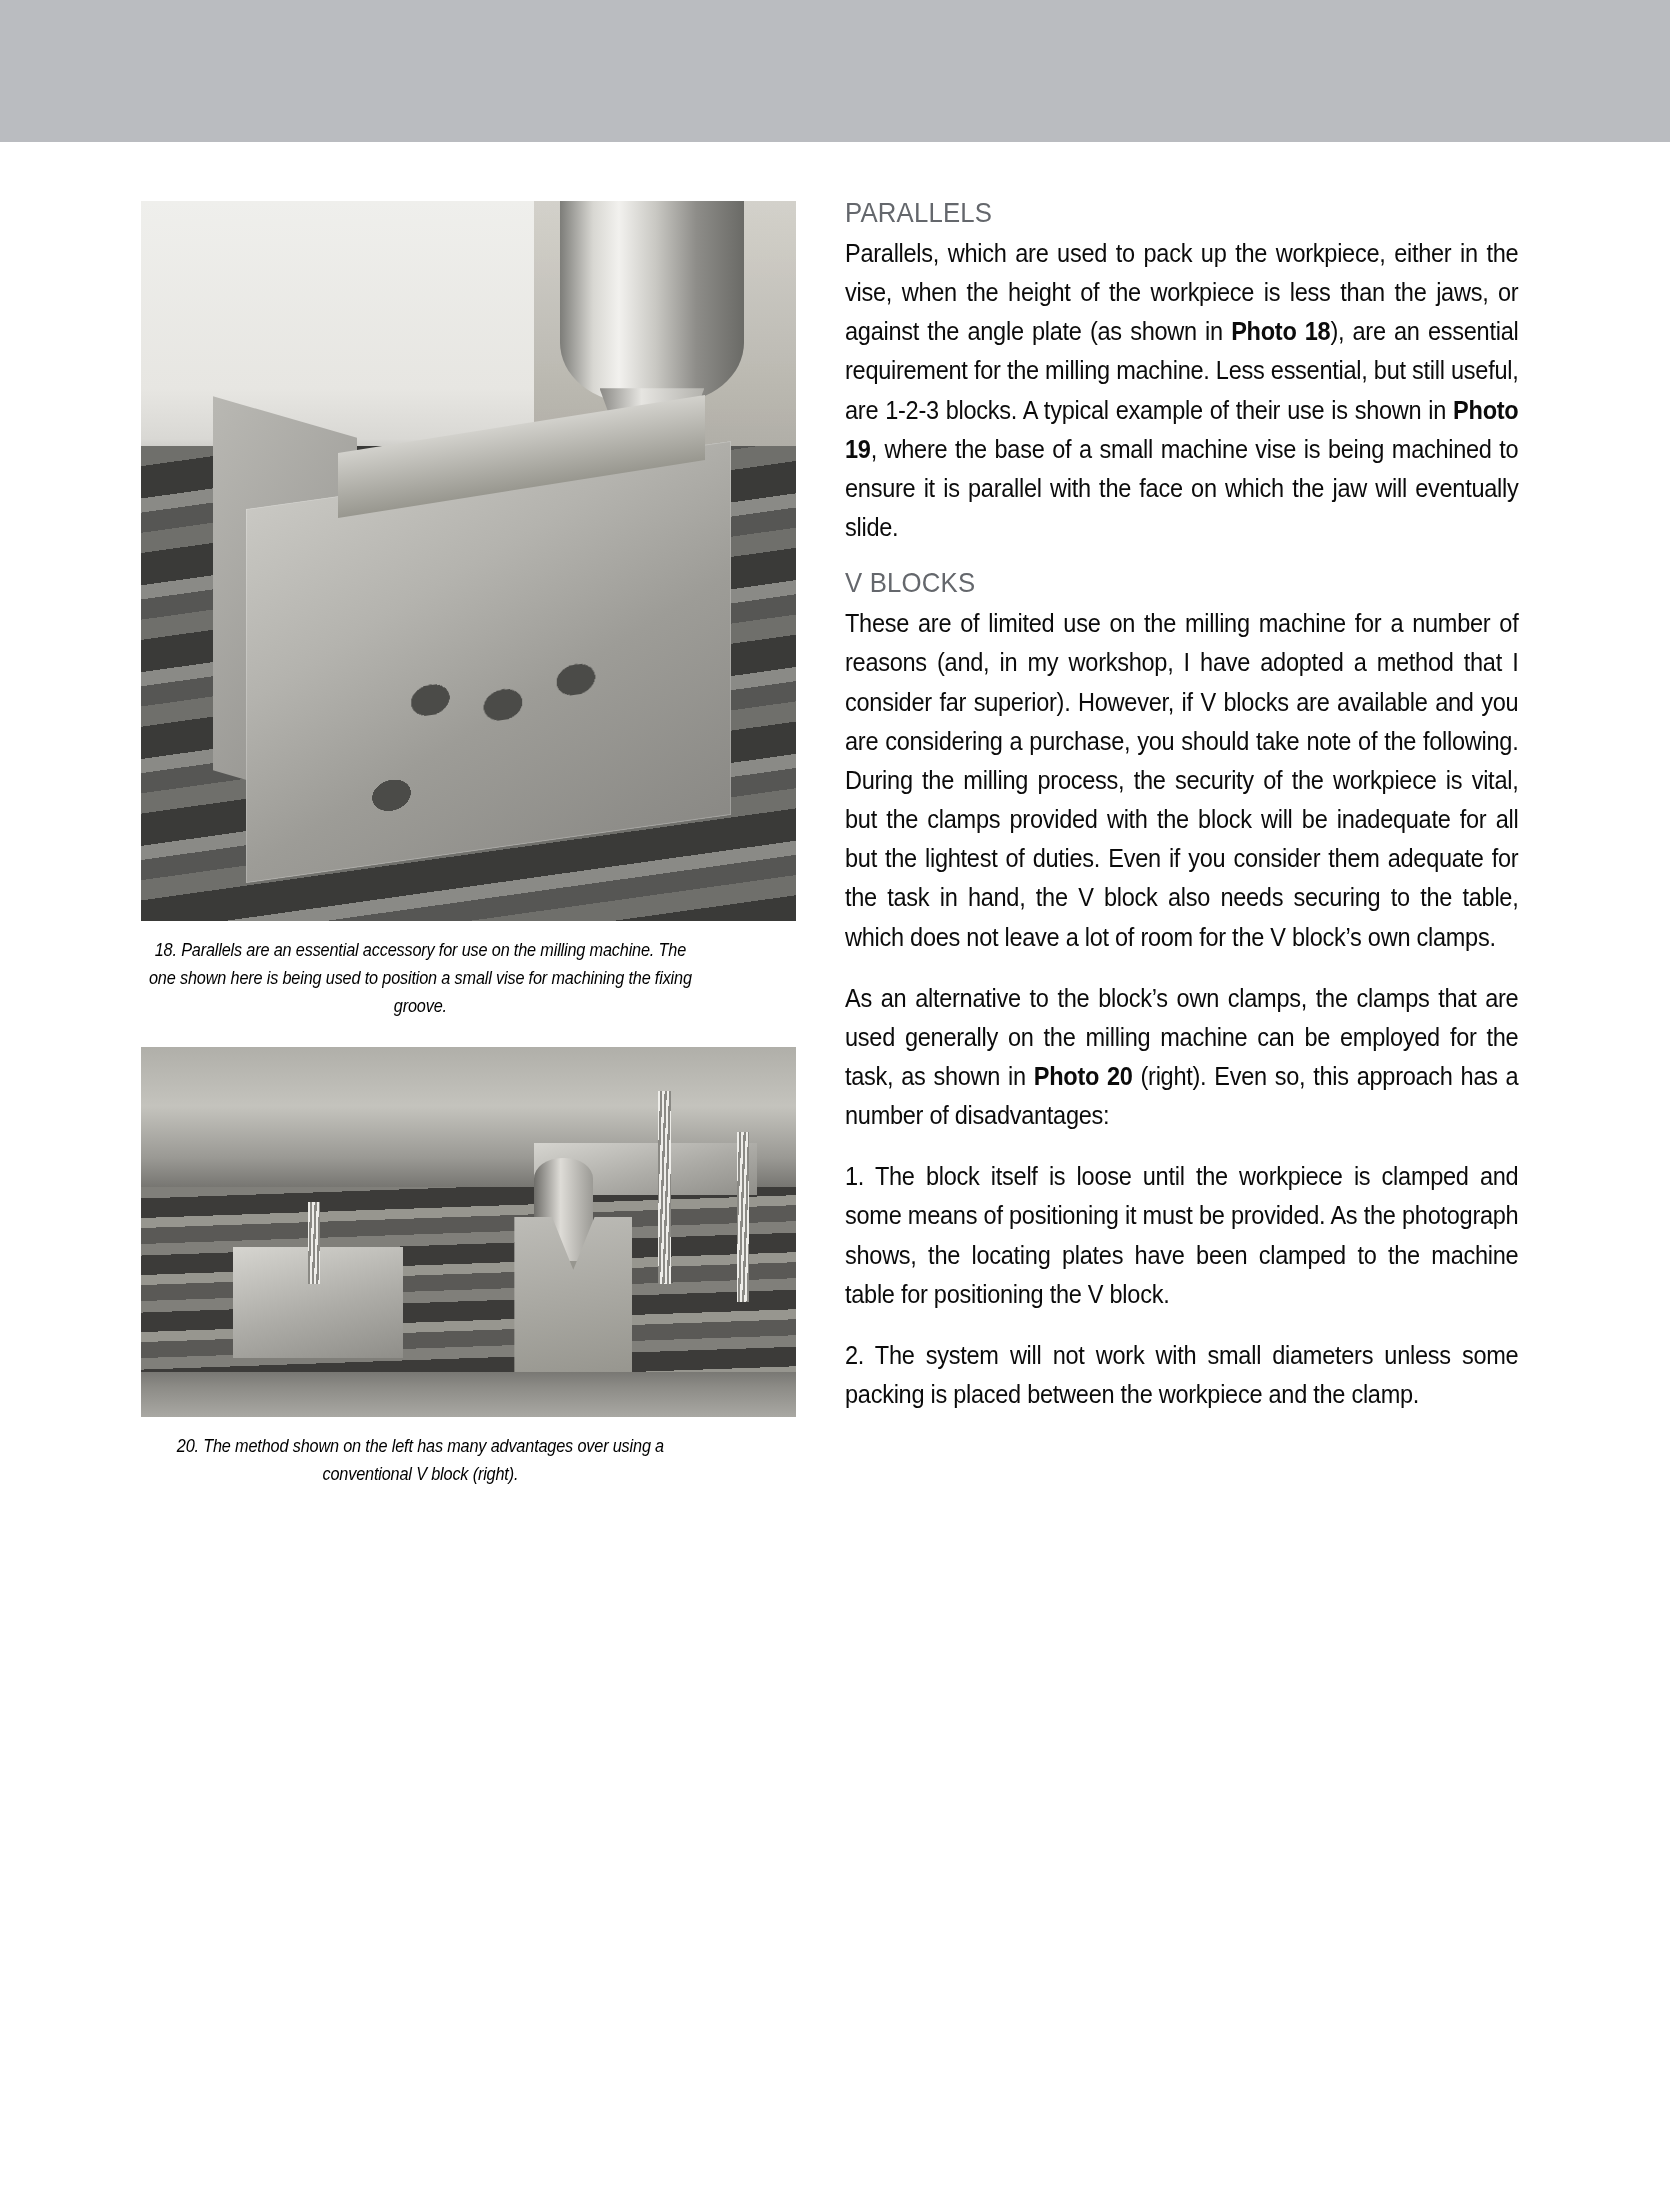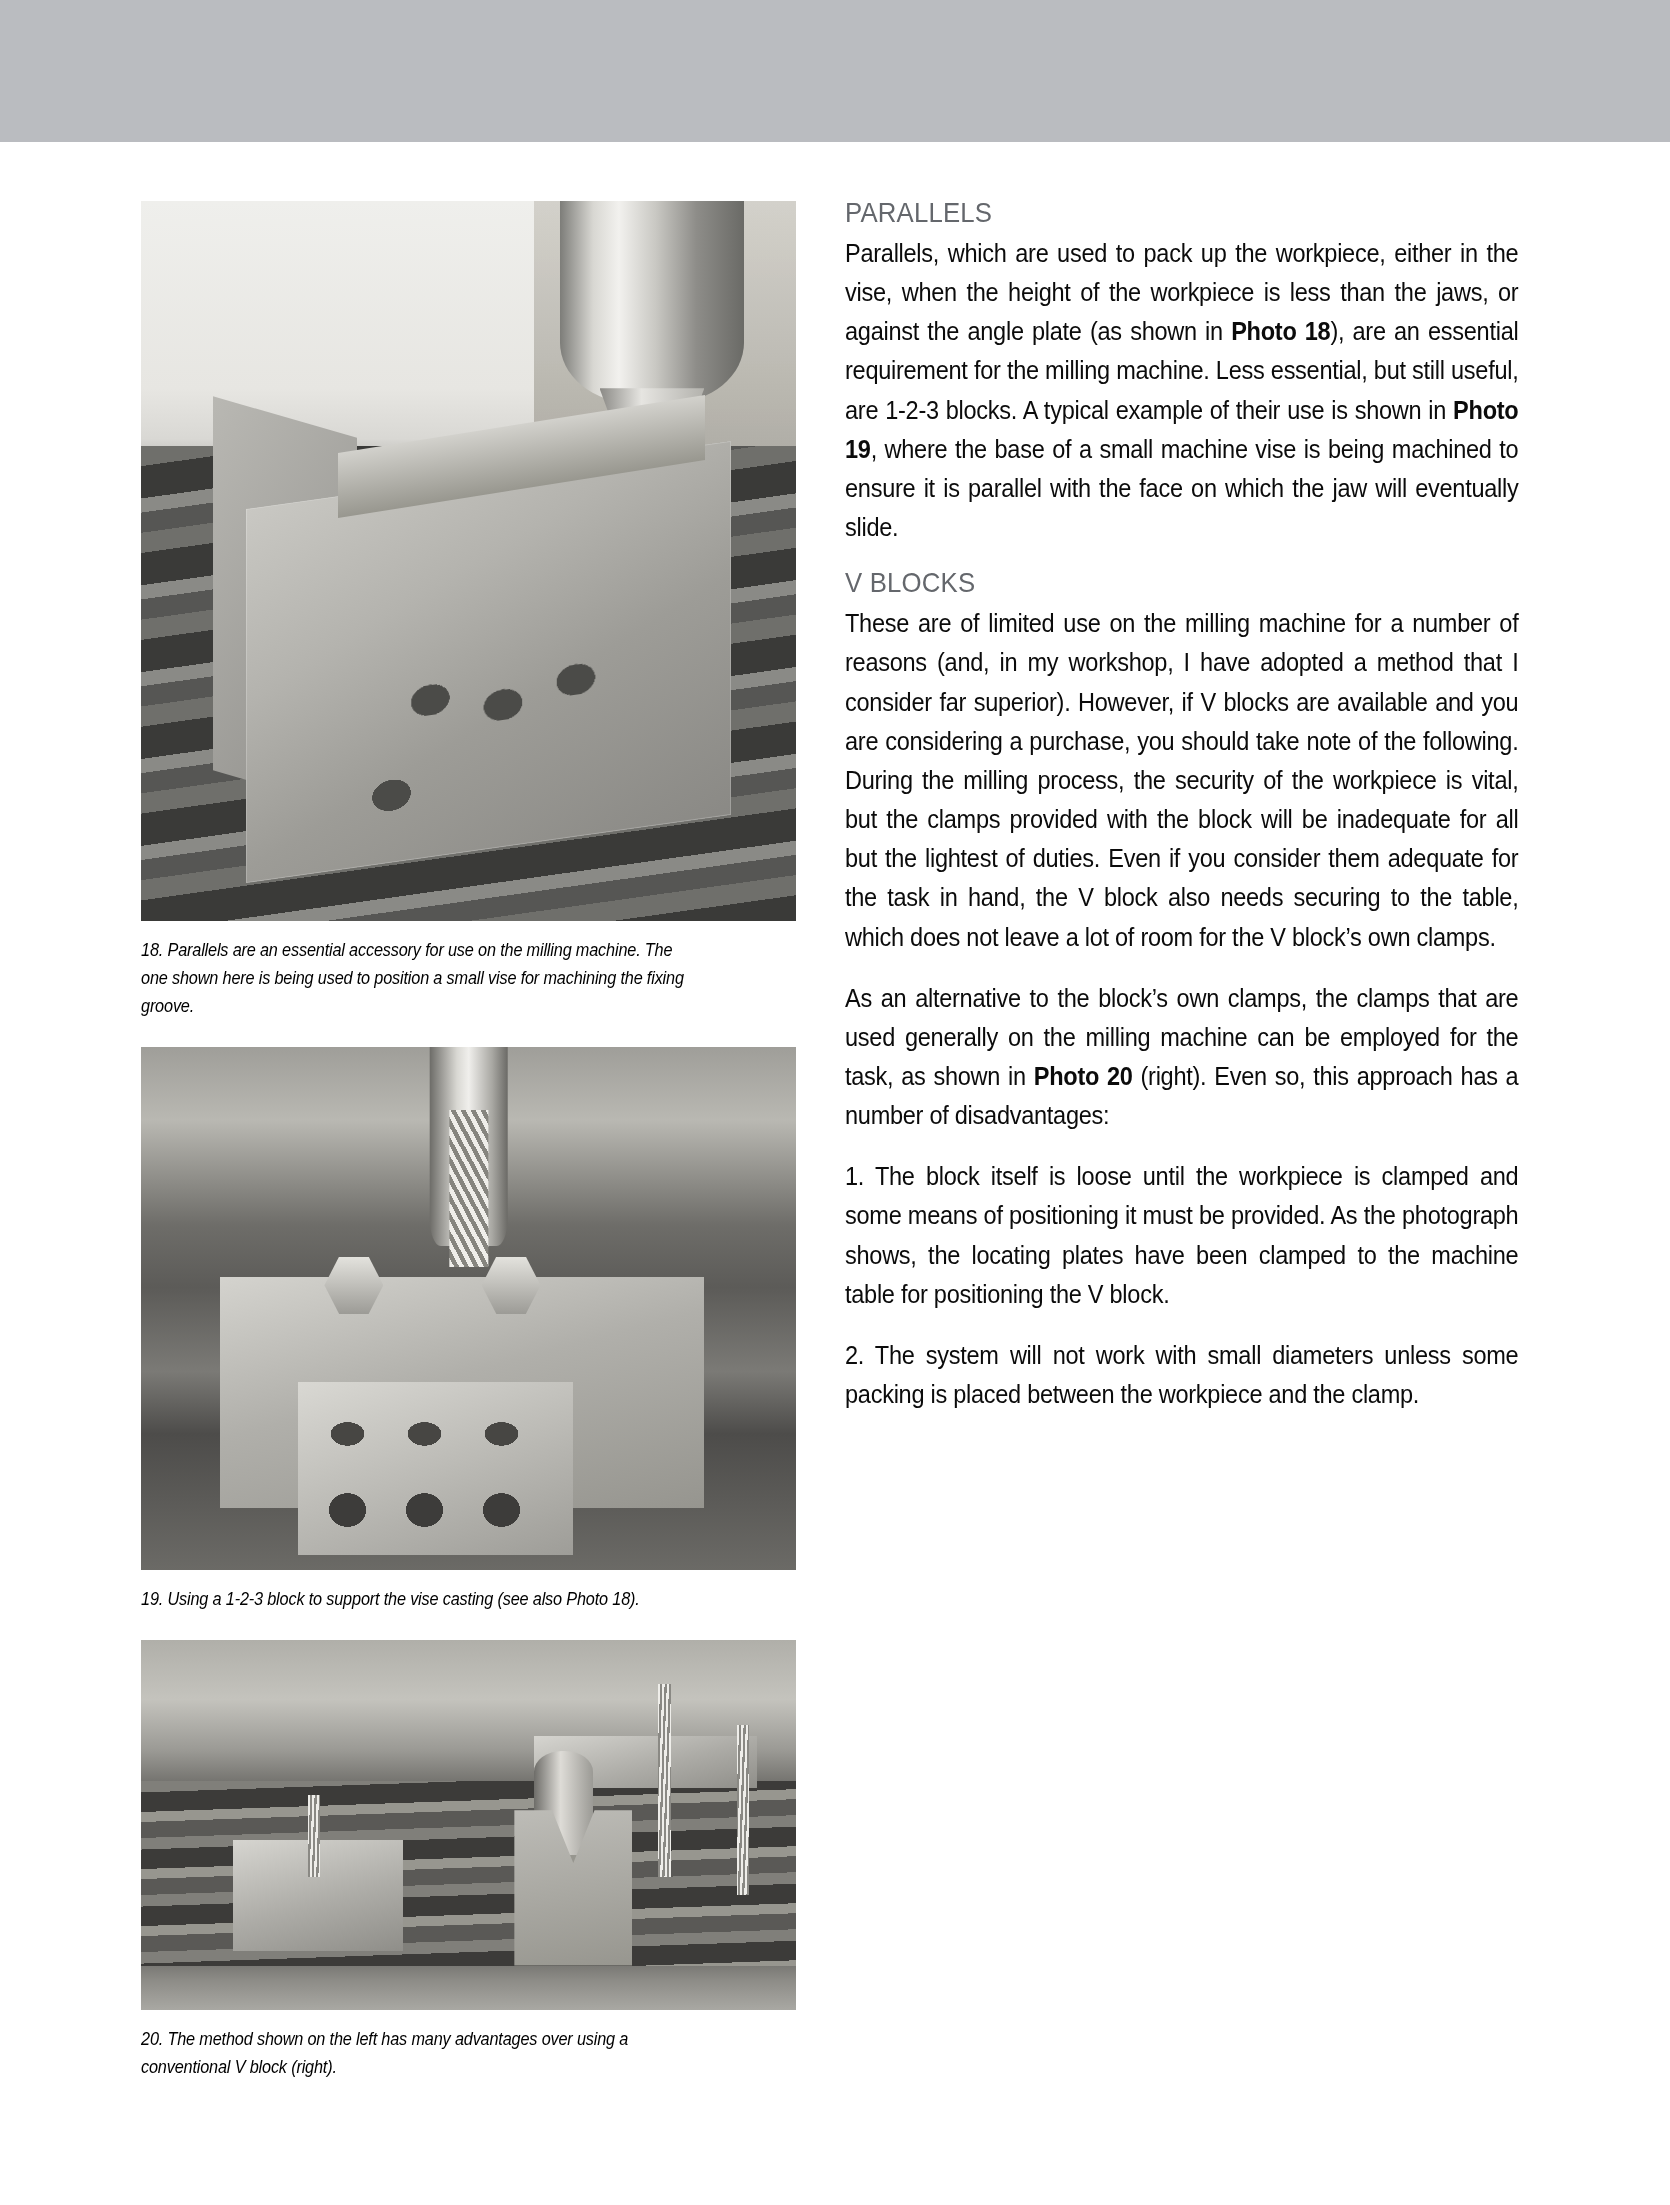--- a/index.html
+++ b/index.html
@@ -25,20 +25,21 @@
     height: 142px;
     background: #babcc0;
   }
 
   
   .col-left {
     position: absolute;
     left: 141px;
     top: 201px;
     width: 655px;
+    text-align: center;
   }
   .col-right {
     position: absolute;
     left: 845px;
     top: 199px;
     width: 677px;
   }
 
   
   .photo {
@@ -260,34 +261,20 @@
           <div class="p18-taper"></div>
           <div class="p18-bit"></div>
           <div class="p18-plate"></div>
           <div class="p18-block"></div>
           <div class="p18-bar"></div>
         </div>
       </div>
       <figcaption class="caption">18. Parallels are an essential accessory for use on the milling machine. The one shown here is being used to position a small vise for machining the fixing groove.</figcaption>
     </figure>
 
-    <figure style="margin:27px 0 0 0">
-      <div class="photo photo-19">
-        <div class="ph-canvas">
-          <div class="p19-bg"></div>
-          <div class="p19-cutter"></div>
-          <div class="p19-flute"></div>
-          <div class="p19-vise"></div>
-          <div class="p19-nut1"></div>
-          <div class="p19-nut2"></div>
-          <div class="p19-123"></div>
-        </div>
-      </div>
-      <figcaption class="caption">19. Using a 1-2-3 block to support the vise casting (see also Photo 18).</figcaption>
-    </figure>
 
     <figure style="margin:26.5px 0 0 0">
       <div class="photo photo-20">
         <div class="ph-canvas">
           <div class="p20-bg"></div>
           <div class="p20-slots"></div>
           <div class="p20-clampR"></div>
           <div class="p20-round"></div>
           <div class="p20-vblock"></div>
           <div class="p20-clampL"></div>

